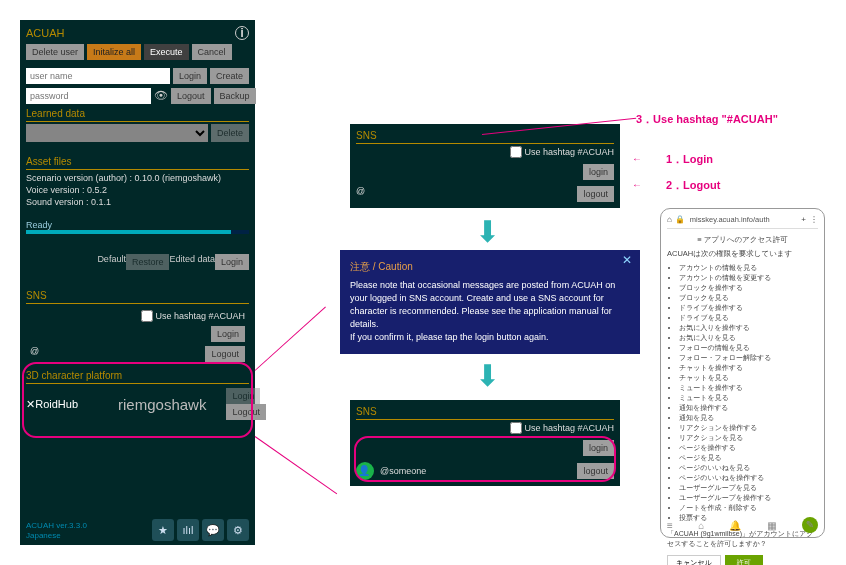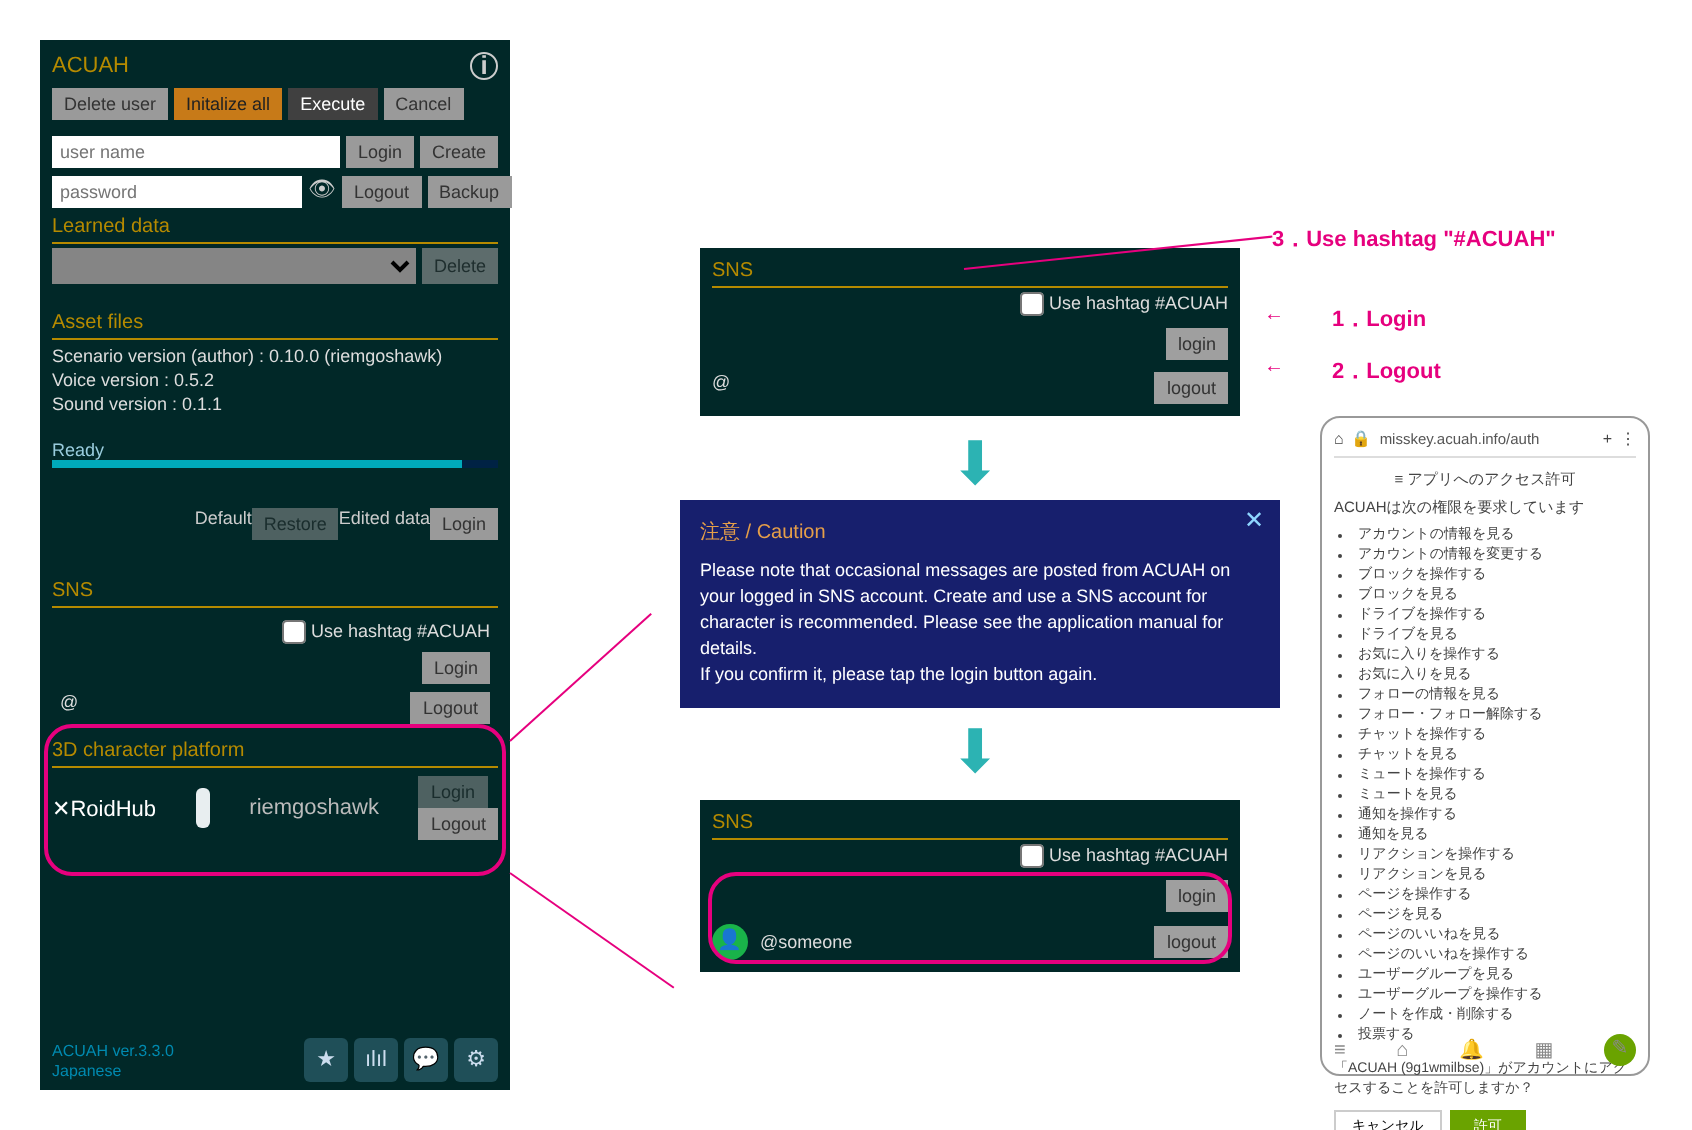--- a/index.html
+++ b/index.html
@@ -24,21 +24,21 @@
   .editrow span{color:#ccc}
   .sns-box{padding:4px;margin-top:2px}
   .chk{width:12px;height:12px;background:#fff;border:none;vertical-align:middle}
   .footer{position:absolute;bottom:4px;left:6px;right:6px;display:flex;justify-content:space-between;align-items:flex-end}
   .ver{color:#008ab0;font-size:8px;line-height:10px}
   .fbtns{display:flex;gap:3px}
   .fbtn{width:22px;height:22px;background:#1f4f58;border-radius:3px;color:#cde;font-size:11px;line-height:22px;text-align:center}
   .vroid{display:flex;align-items:center;gap:20px;margin-top:4px}
   .vroid .logo{color:#fff;font-size:11px}
   .vroid .av{width:20px;height:20px;background:#e8eef0;border-radius:3px}
-  .vroid .nm{color:#bbb;font-size:11px;flex:1}
+  .vroid .nm{color:#bbb;font-size:15px;flex:1}
   
   .sns-mini{position:absolute;width:270px;background:#012828;padding:6px}
   .sns-mini .lbl{margin-top:0}
   .btn.gray{background:#9f9f9f}
   .arrow{position:absolute;color:#2cb3b3;font-size:30px}
   .caution{position:absolute;left:340px;top:250px;width:300px;background:#171f6d;color:#fff;padding:10px;font-size:9px;line-height:13px}
   .caution .hd{color:#e69f49;margin-bottom:6px;font-size:10px}
   .caution .x{position:absolute;top:4px;right:8px;color:#8fd6ff;font-size:12px}
   .ring{position:absolute;border:2px solid #e6007e;border-radius:14px}
   .avatar{width:18px;height:18px;border-radius:50%;background:#19b34a;color:#fff;font-size:10px;line-height:18px;text-align:center}

